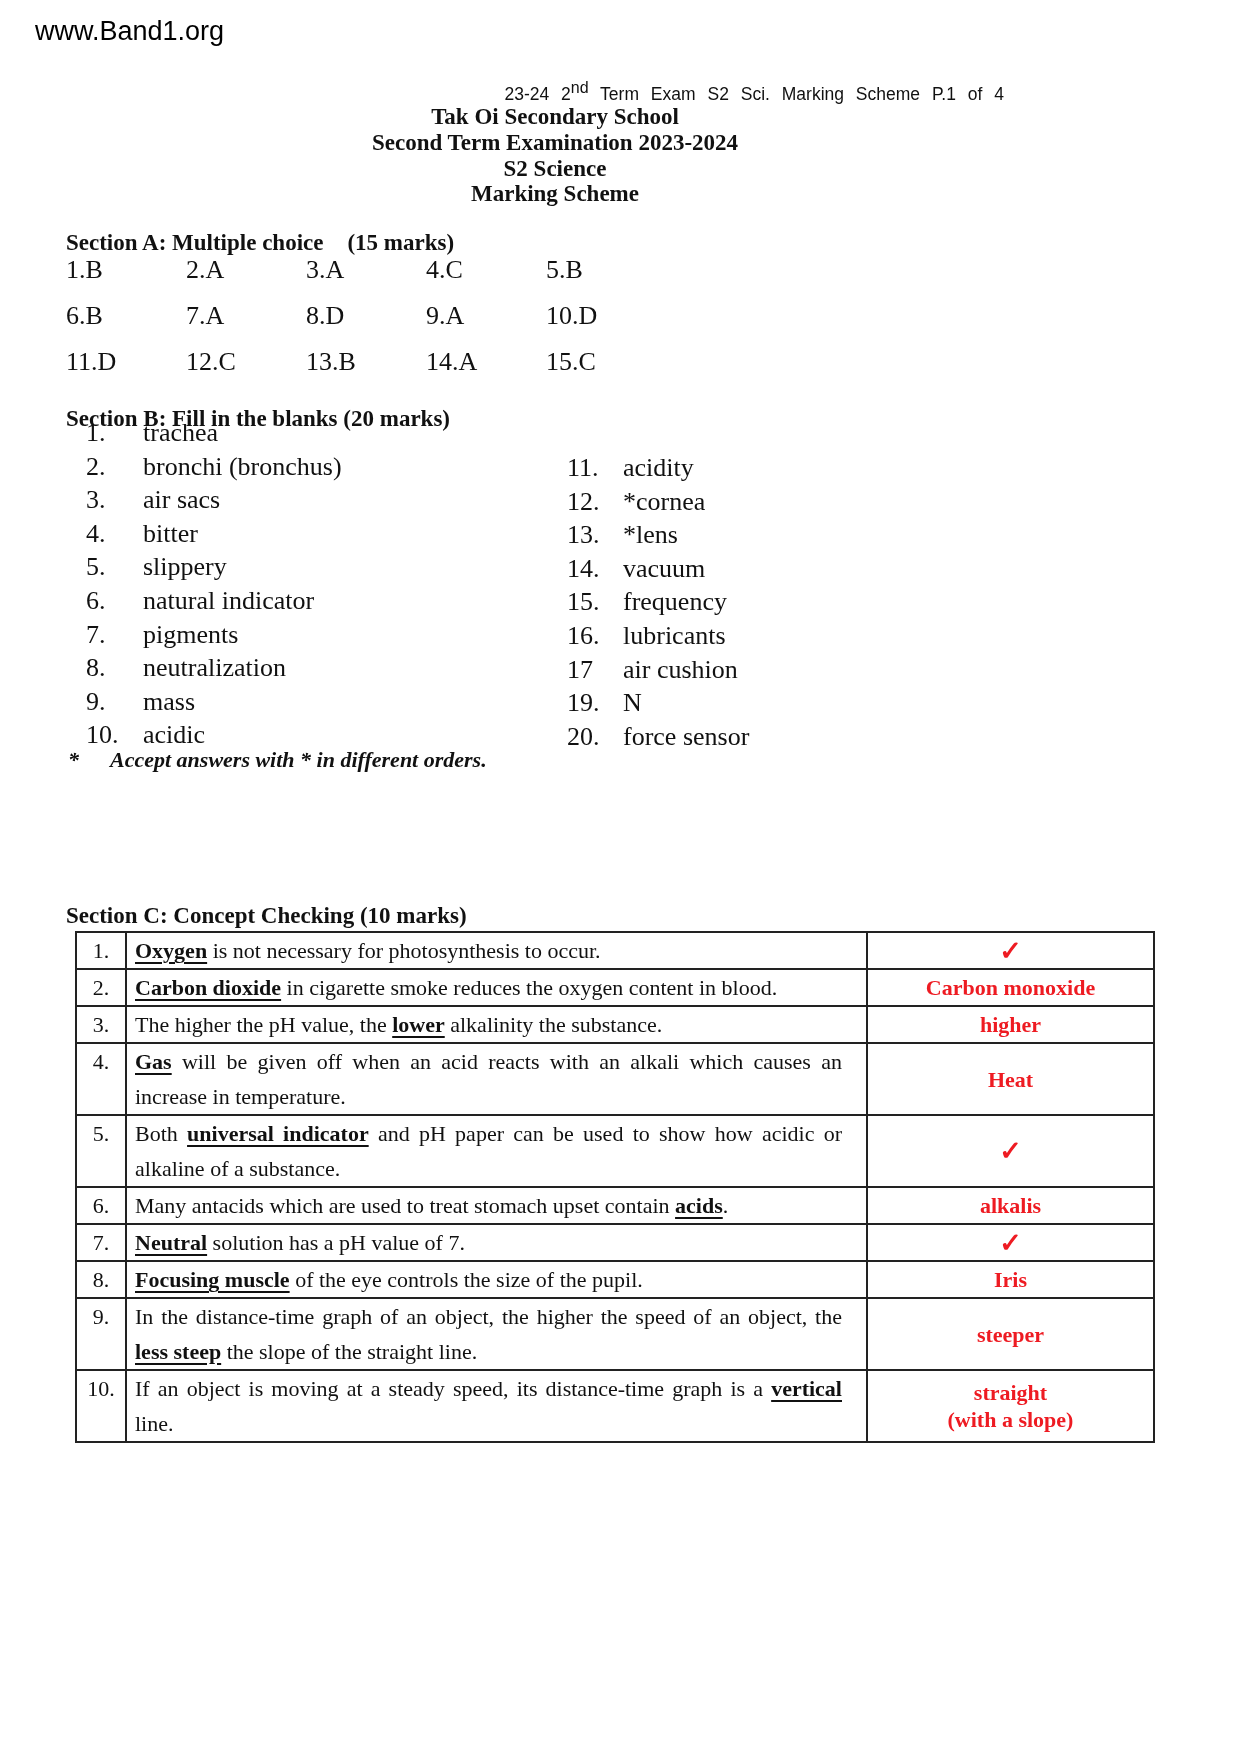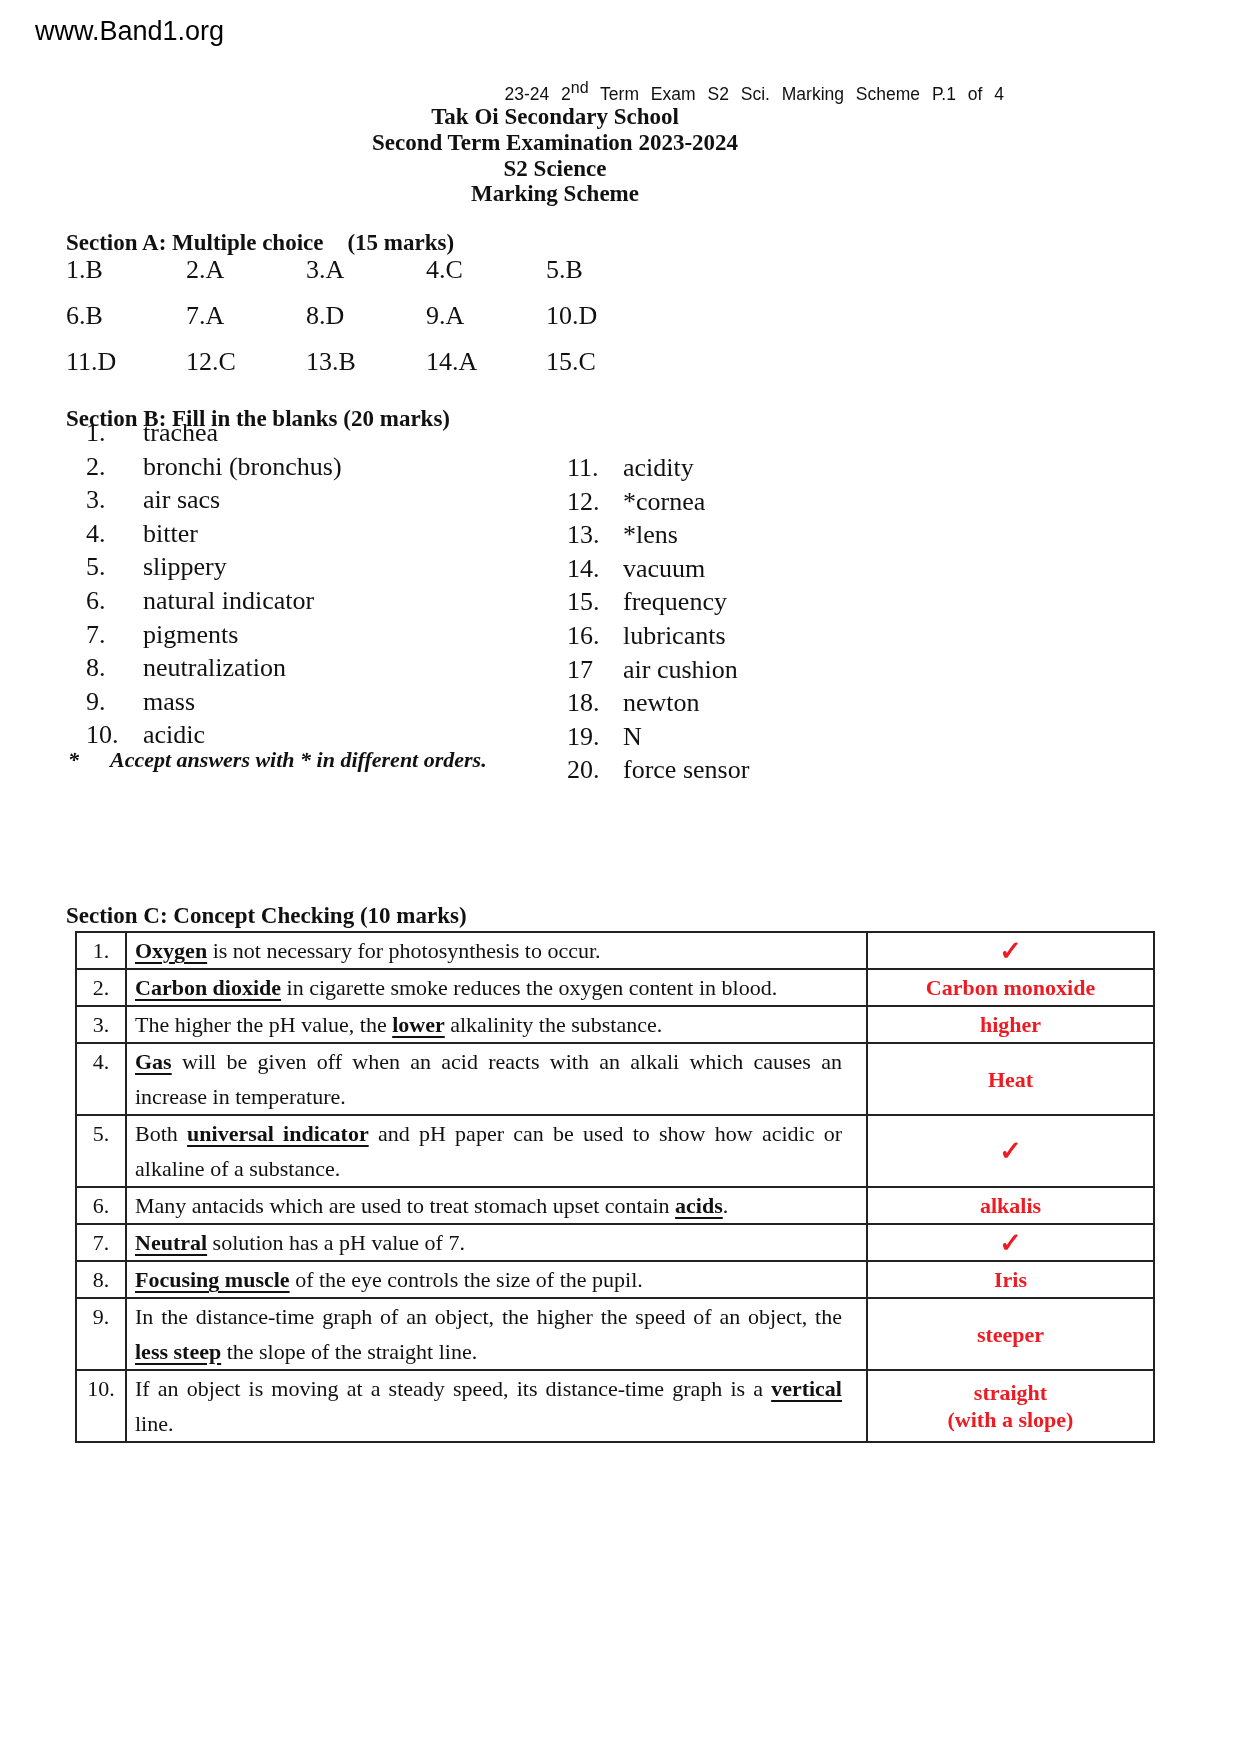--- a/index.html
+++ b/index.html
@@ -115,21 +115,20 @@
       <div class="fib-row"><span class="fib-num">10.</span><span class="fib-text">acidic</span></div>
     </div>
   <div class="fib-col right">
       <div class="fib-row"><span class="fib-num">11.</span><span class="fib-text">acidity</span></div>
       <div class="fib-row"><span class="fib-num">12.</span><span class="fib-text">*cornea</span></div>
       <div class="fib-row"><span class="fib-num">13.</span><span class="fib-text">*lens</span></div>
       <div class="fib-row"><span class="fib-num">14.</span><span class="fib-text">vacuum</span></div>
       <div class="fib-row"><span class="fib-num">15.</span><span class="fib-text">frequency</span></div>
       <div class="fib-row"><span class="fib-num">16.</span><span class="fib-text">lubricants</span></div>
       <div class="fib-row"><span class="fib-num">17</span><span class="fib-text">air cushion</span></div>
-      <div class="fib-row"><span class="fib-num">18.</span><span class="fib-text">newton</span></div>
       <div class="fib-row"><span class="fib-num">19.</span><span class="fib-text">N</span></div>
       <div class="fib-row"><span class="fib-num">20.</span><span class="fib-text">force sensor</span></div>
     </div>
 
   <div class="fib-note"><span class="star">*</span><span>Accept answers with * in different orders.</span></div>
 
   <div class="sec-heading" id="secC-heading">Section C: Concept Checking (10 marks)</div>
 
   <table class="concept">
     <tbody>

